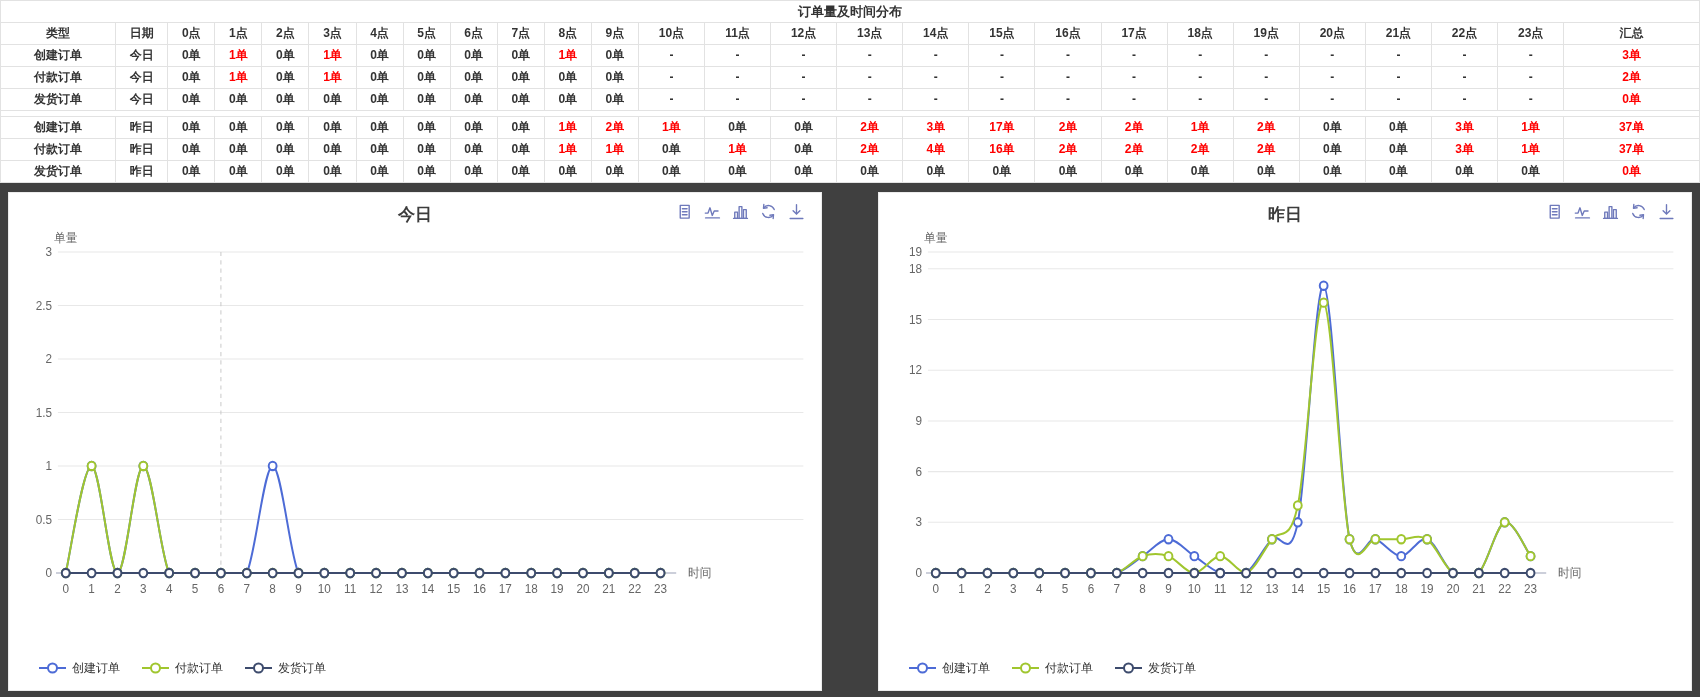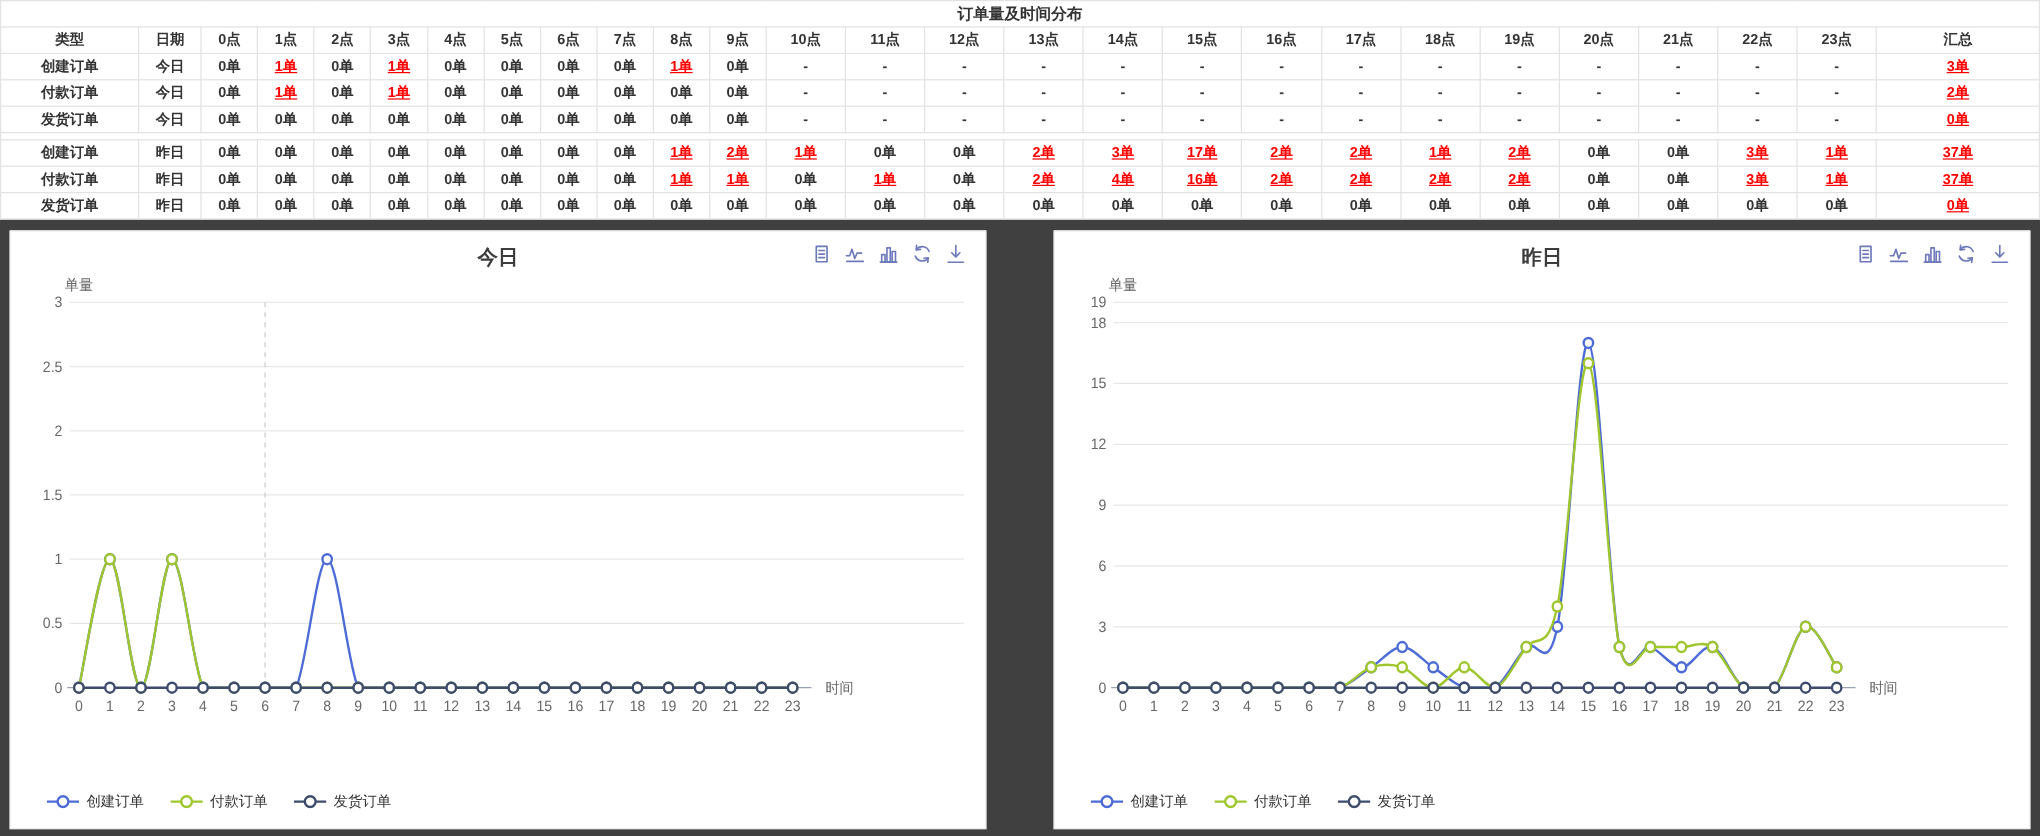--- a/index.html
+++ b/index.html
@@ -8,21 +8,21 @@
   .page { width:1700px; height:697px; display:flex; flex-direction:column; background:#404040; overflow:hidden; }
 
   
   .tablewrap { background:#fff; }
   table.orders { width:100%; border-collapse:collapse; table-layout:fixed; background:#fff; }
   table.orders th, table.orders td {
     border:1px solid #e2e2e2; font-size:12px; font-weight:bold; color:#333;
     text-align:center; padding:3px 0; line-height:15px; white-space:nowrap; overflow:hidden;
   }
   table.orders .titlecell { font-size:13px; padding:3px 0; border-bottom:1px solid #e2e2e2; }
-  table.orders td.red { color:#ff0000;text-decoration:underline; }
+  table.orders td.red { color:#ff0000; }
   table.orders tr.spacer td { height:6px; padding:0; border-top:1px solid #e2e2e2; border-bottom:1px solid #e2e2e2; }
 
   
   .charts { flex:1; display:flex; gap:56px; padding:9px 8px 6px 8px; min-height:0; }
   .panel { flex:1; background:#fff; border:1px solid #ececec; display:flex; flex-direction:column; min-width:0; }
   .panel-header { position:relative; height:36px; flex:none; }
   .chart-title { position:absolute; left:0; right:0; top:10px; text-align:center; font-size:17px; font-weight:bold; color:#3c3c3c; }
   .toolbox { position:absolute; right:16px; top:10px; display:flex; gap:11px; }
   .toolbox svg { display:block; cursor:pointer; }
   .plot { flex:1; width:100%; min-height:0; }

